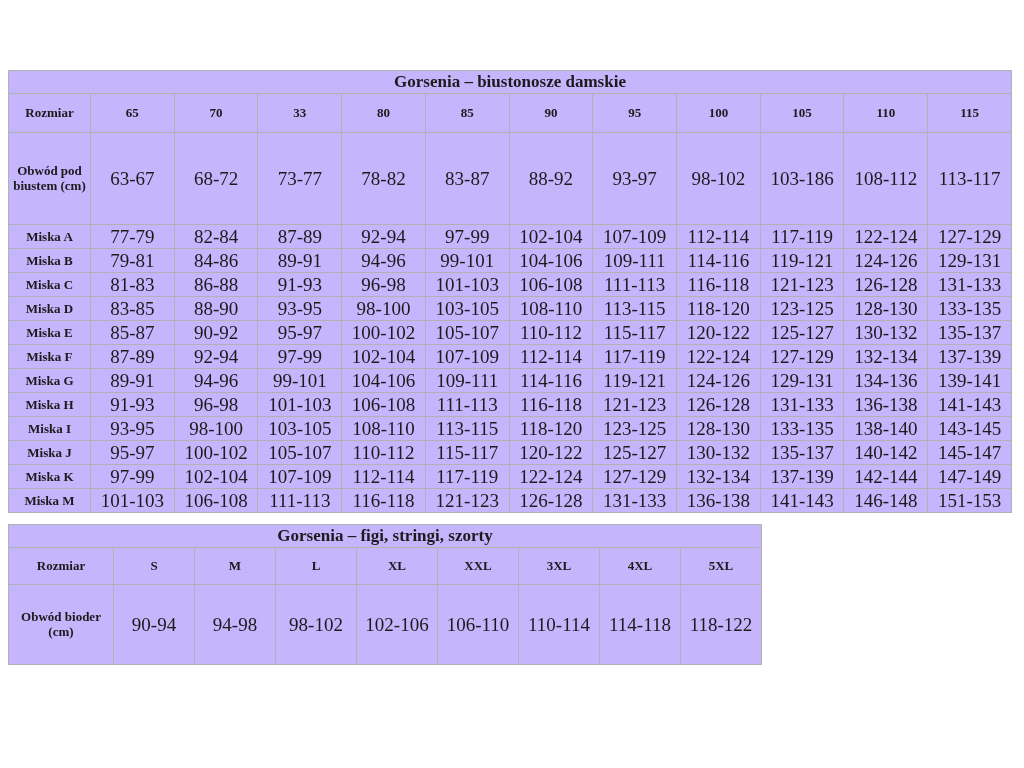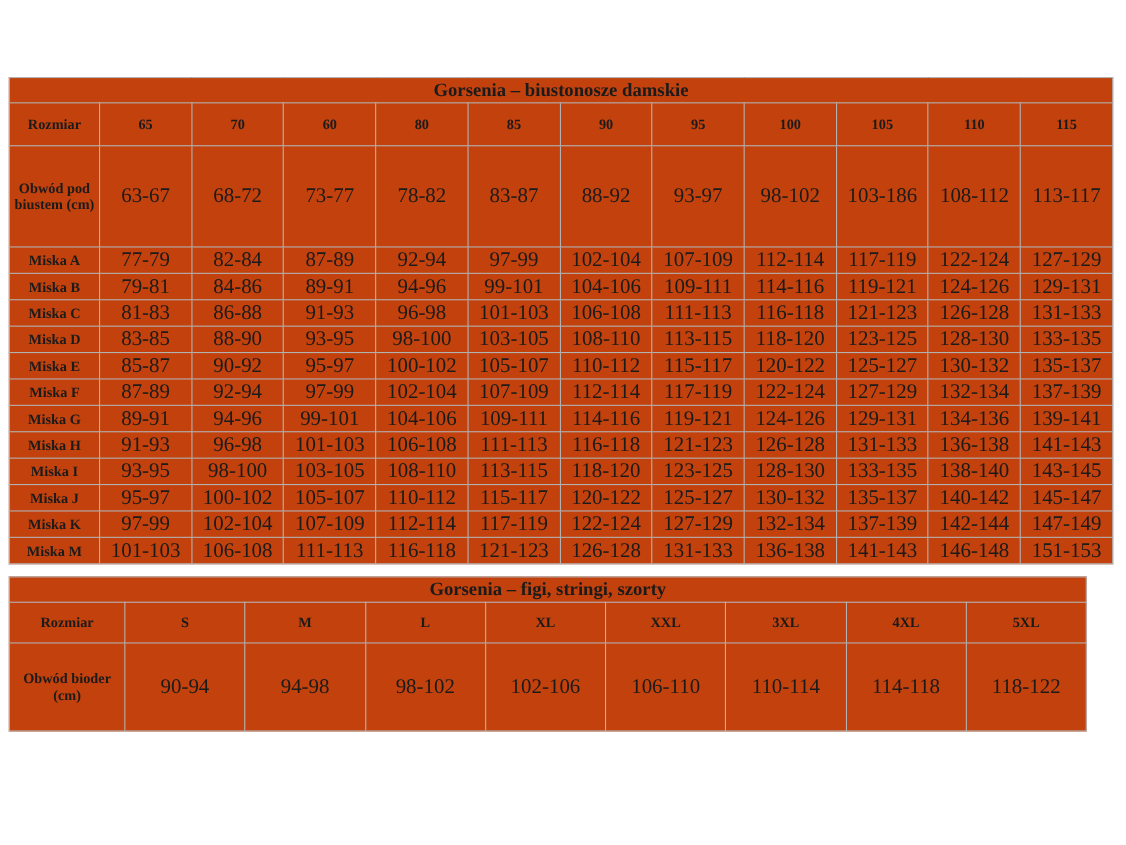--- a/index.html
+++ b/index.html
@@ -12,24 +12,24 @@
   .page {
     width: 1024px;
     height: 768px;
     box-sizing: border-box;
     padding: 70px 0 0 8px;
     background: #ffffff;
   }
   table {
     border-collapse: collapse;
     table-layout: fixed;
-    background: #c2410c;
+    background: #c4b5fd;
   }
   .tbl-bras { width: 1004px; }
-  .tbl-panties { width: 980px; margin-top: 11px; font-family: Liberation Serif, serif; }
+  .tbl-panties { width: 754px; margin-top: 11px; font-family: Liberation Serif, serif; }
   .tbl-bras .col-label { width: 82px; }
   .tbl-panties .col-label { width: 105px; }
   th, td {
     border: 1px solid #b2b2b2;
     text-align: center;
     vertical-align: middle;
     padding: 0 2px;
     overflow: hidden;
   }
   th { font-weight: bold; font-size: 13px; }
@@ -64,21 +64,21 @@
     </colgroup>
     <tbody>
       <tr>
         <th class="title-cell" colspan="12">Gorsenia – biustonosze damskie</th>
       </tr>
 
     <tr class="row-sizes-bras">
           <th>Rozmiar</th>
           <th>65</th>
           <th>70</th>
-          <th>60</th>
+          <th>33</th>
           <th>80</th>
           <th>85</th>
           <th>90</th>
           <th>95</th>
           <th>100</th>
           <th>105</th>
           <th>110</th>
           <th>115</th>
         </tr>
         <tr class="row-measure-bras">

